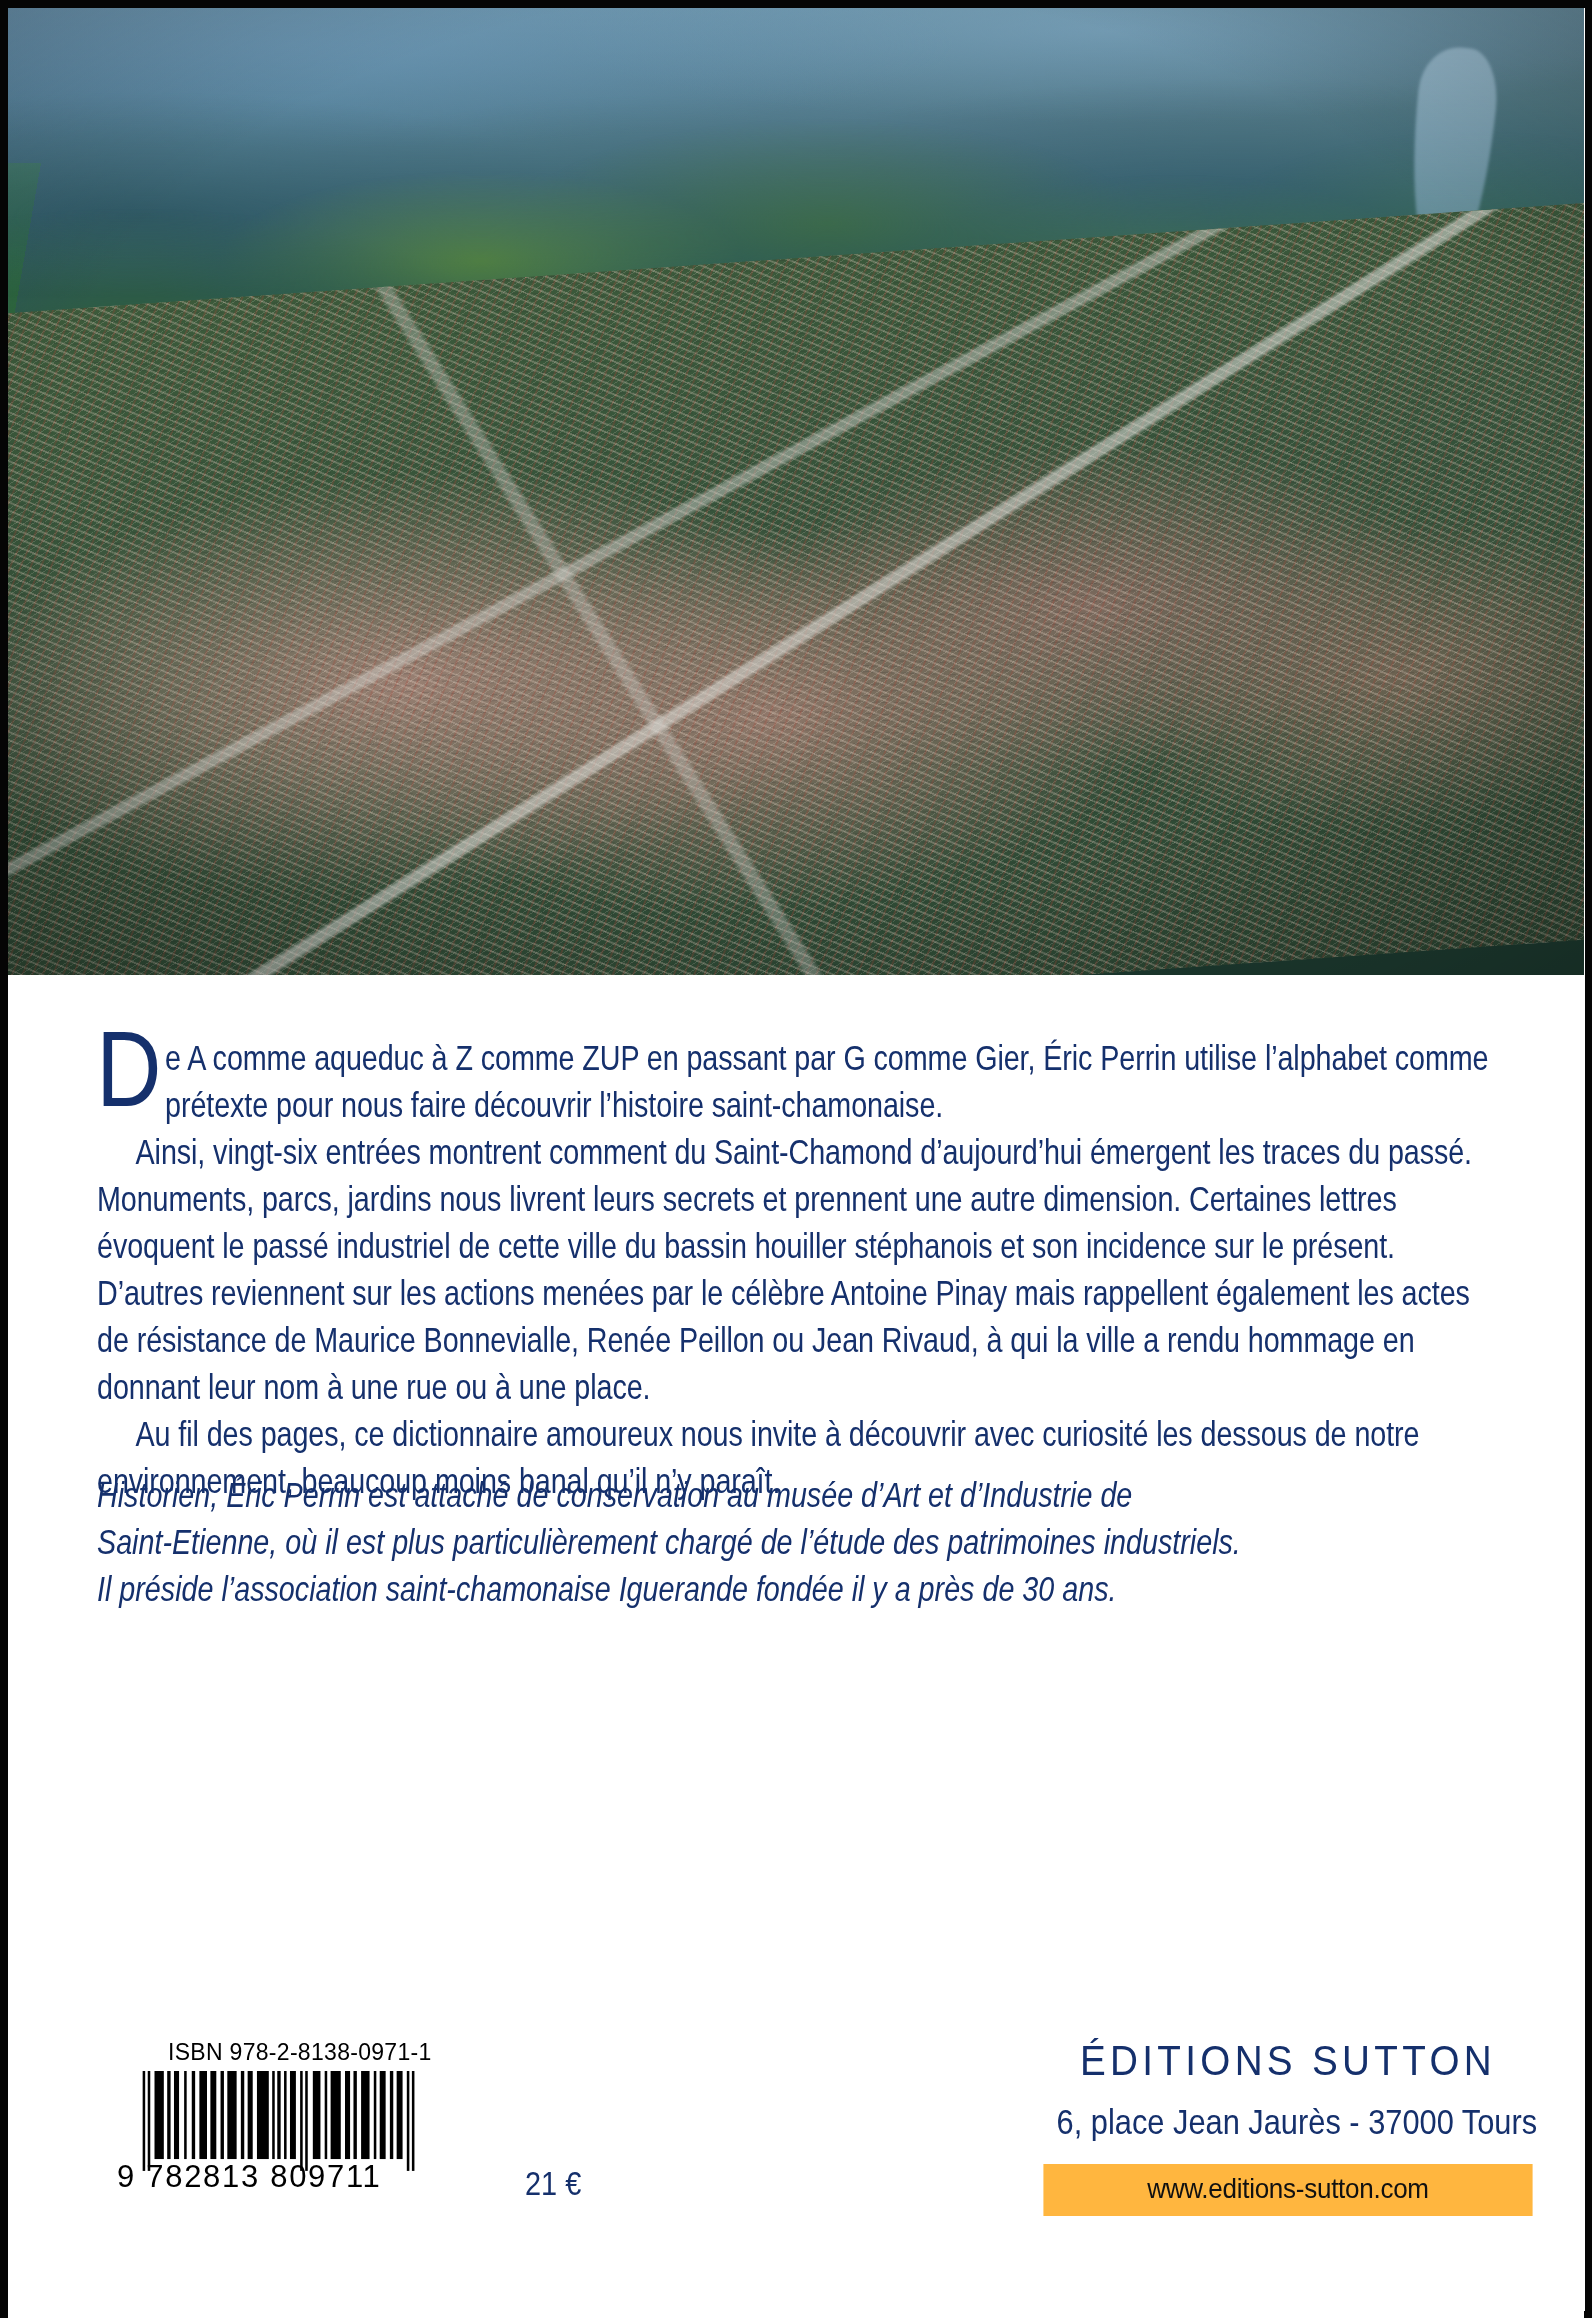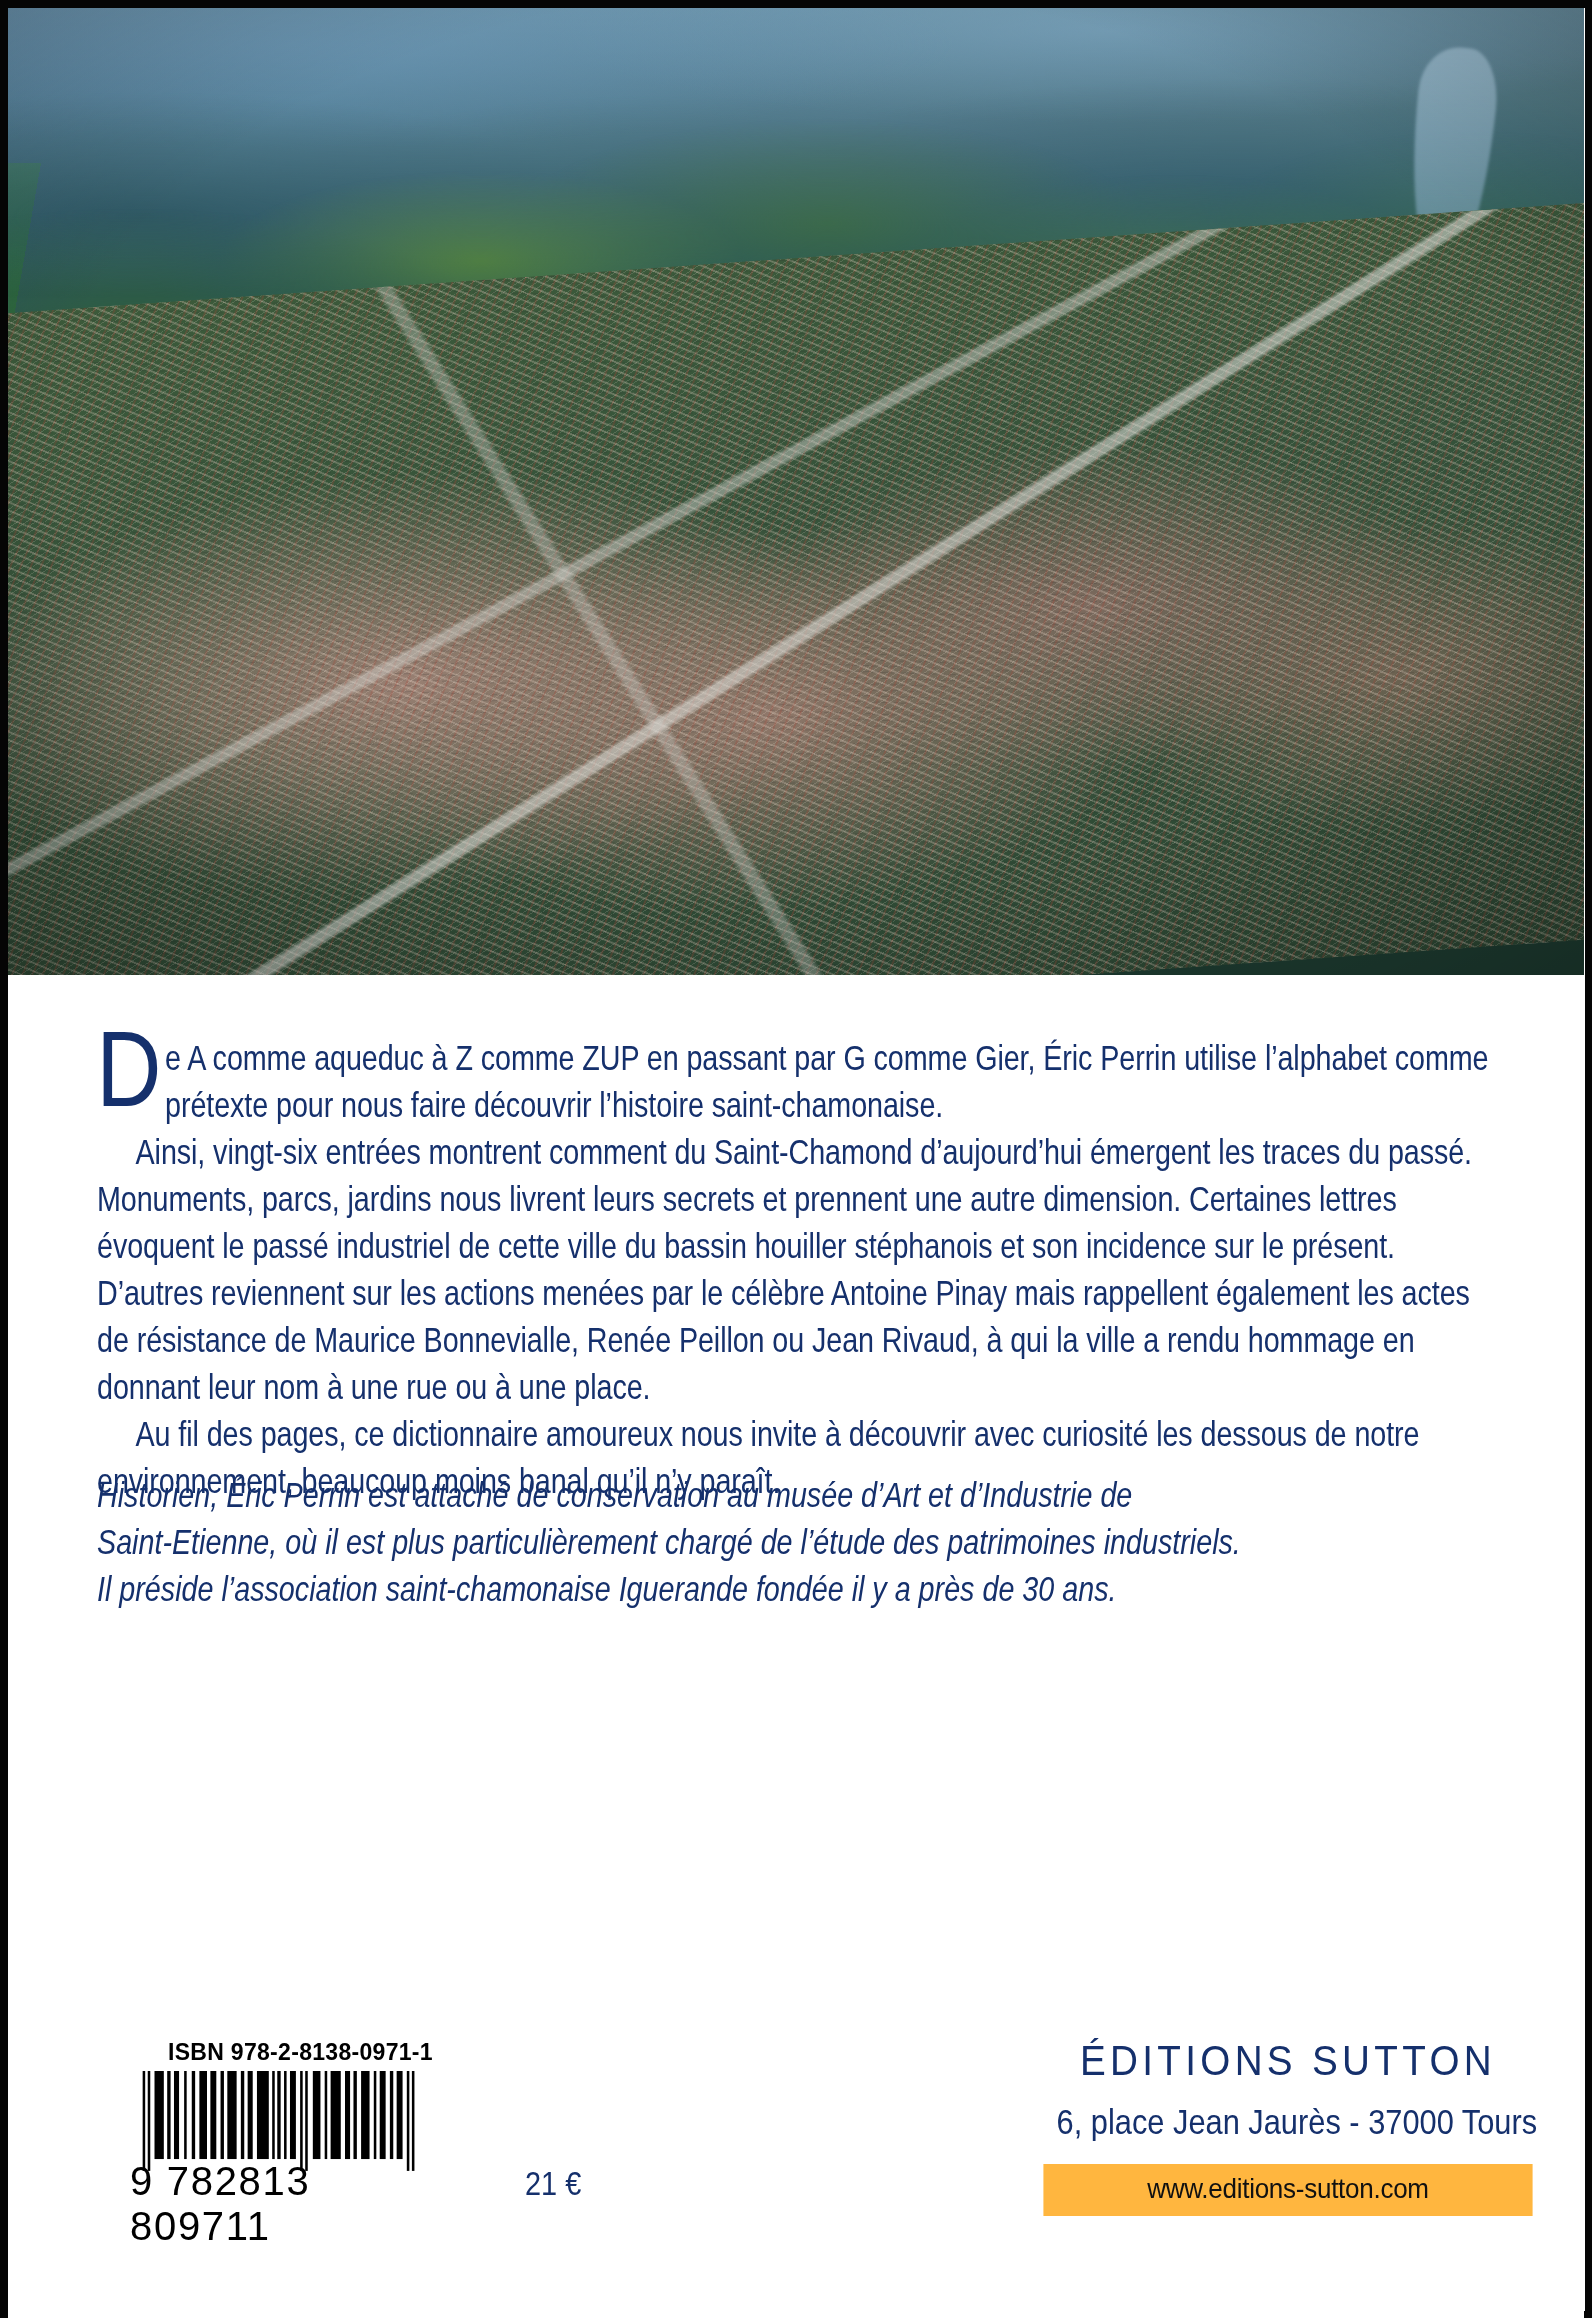--- a/index.html
+++ b/index.html
@@ -184,21 +184,20 @@
     width: 331px;
   }
   .isbn-label {
     font-family: "Liberation Sans", sans-serif;
     font-size: 23px;
     color: #000000;
     letter-spacing: 0.3px;
     margin-left: 51px;
     margin-bottom: 5.1px;
     white-space: nowrap;
-    font-weight: bold;
   }
   .barcode {
     position: relative;
     height: 127px;
     width: 318px;
     display: flex;
     align-items: flex-start;
     gap: 0;
   }
   .barcode svg { display:block; }
@@ -320,21 +319,21 @@
               <rect x="279" y="0" width="4" height="104"></rect>
               <rect x="288" y="0" width="10" height="104"></rect>
               <rect x="303" y="0" width="3" height="104"></rect>
               <rect x="310" y="0" width="7" height="104"></rect>
               <rect x="322" y="0" width="4" height="104"></rect>
               <rect x="330" y="0" width="7" height="104"></rect>
               <rect x="342" y="0" width="3" height="118"></rect>
               <rect x="348" y="0" width="3" height="118"></rect>
             </g>
           </svg>
-          <div style="position:absolute;left:13px;top:88px;width:318px;height:34px;font-family:'Liberation Sans',sans-serif;font-size:40px;color:#000;letter-spacing:1.7px;">9 782813 809711</div>
+          <div style="position:absolute;left:0;top:88px;width:318px;height:34px;font-family:'Liberation Sans',sans-serif;font-size:31px;color:#000;letter-spacing:1.7px;">9 782813 809711</div>
         </div>
       </div>
 
       <div class="price">21 €</div>
 
       <div class="publisher">
         <div class="pub-name">ÉDITIONS SUTTON</div>
         <div class="pub-address">6, place Jean Jaurès - 37000 Tours</div>
         <div class="pub-web">www.editions-sutton.com</div>
       </div>

